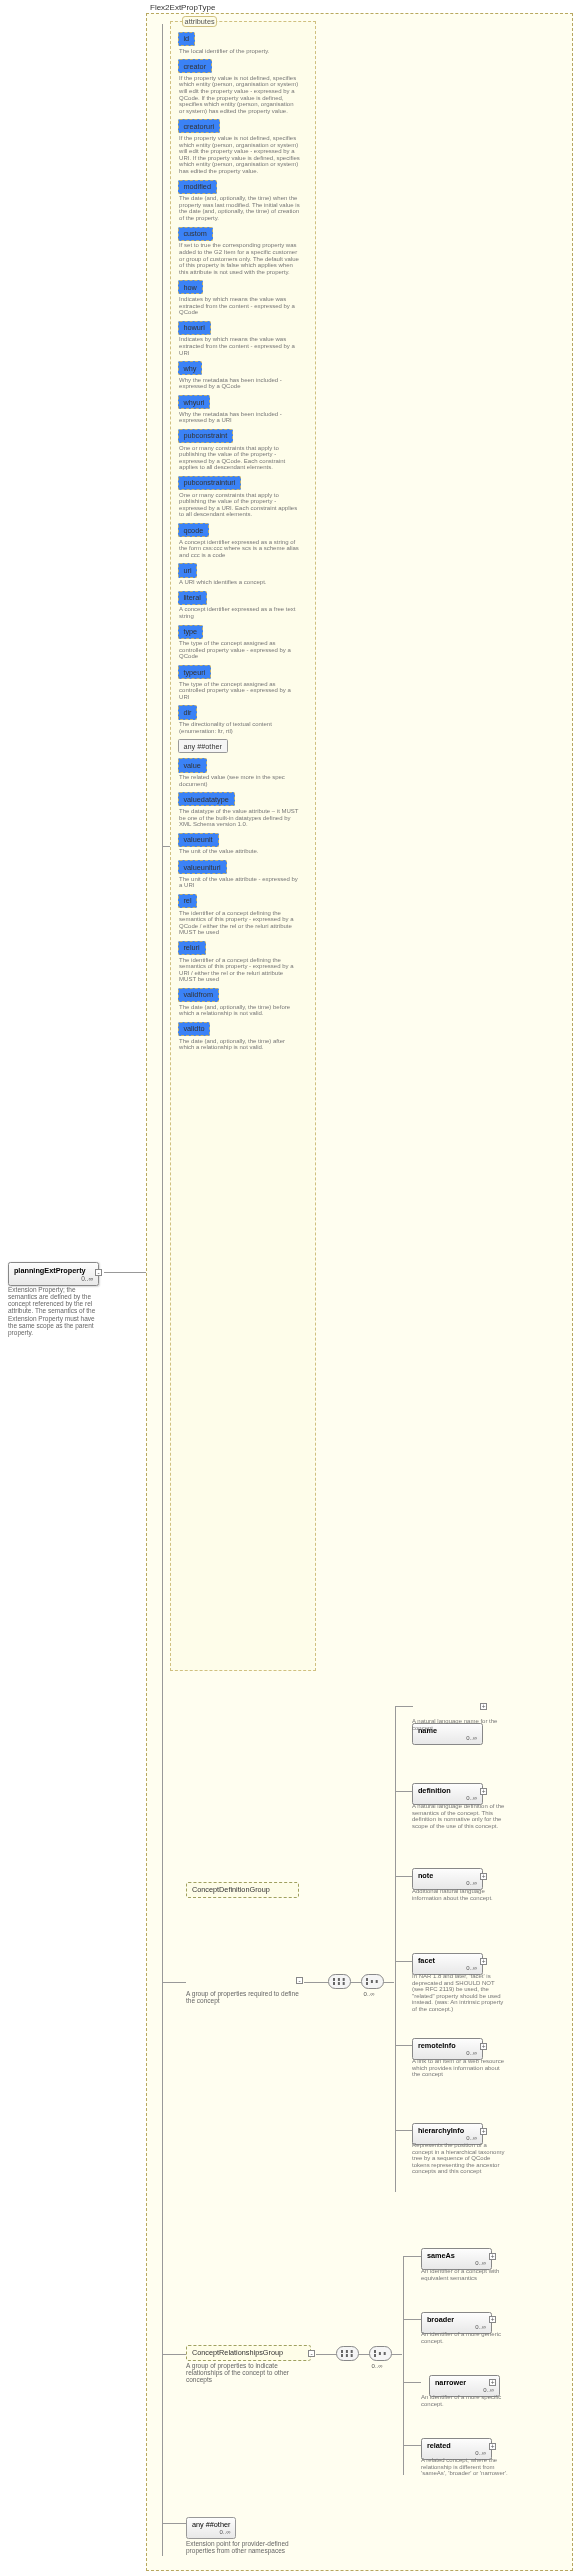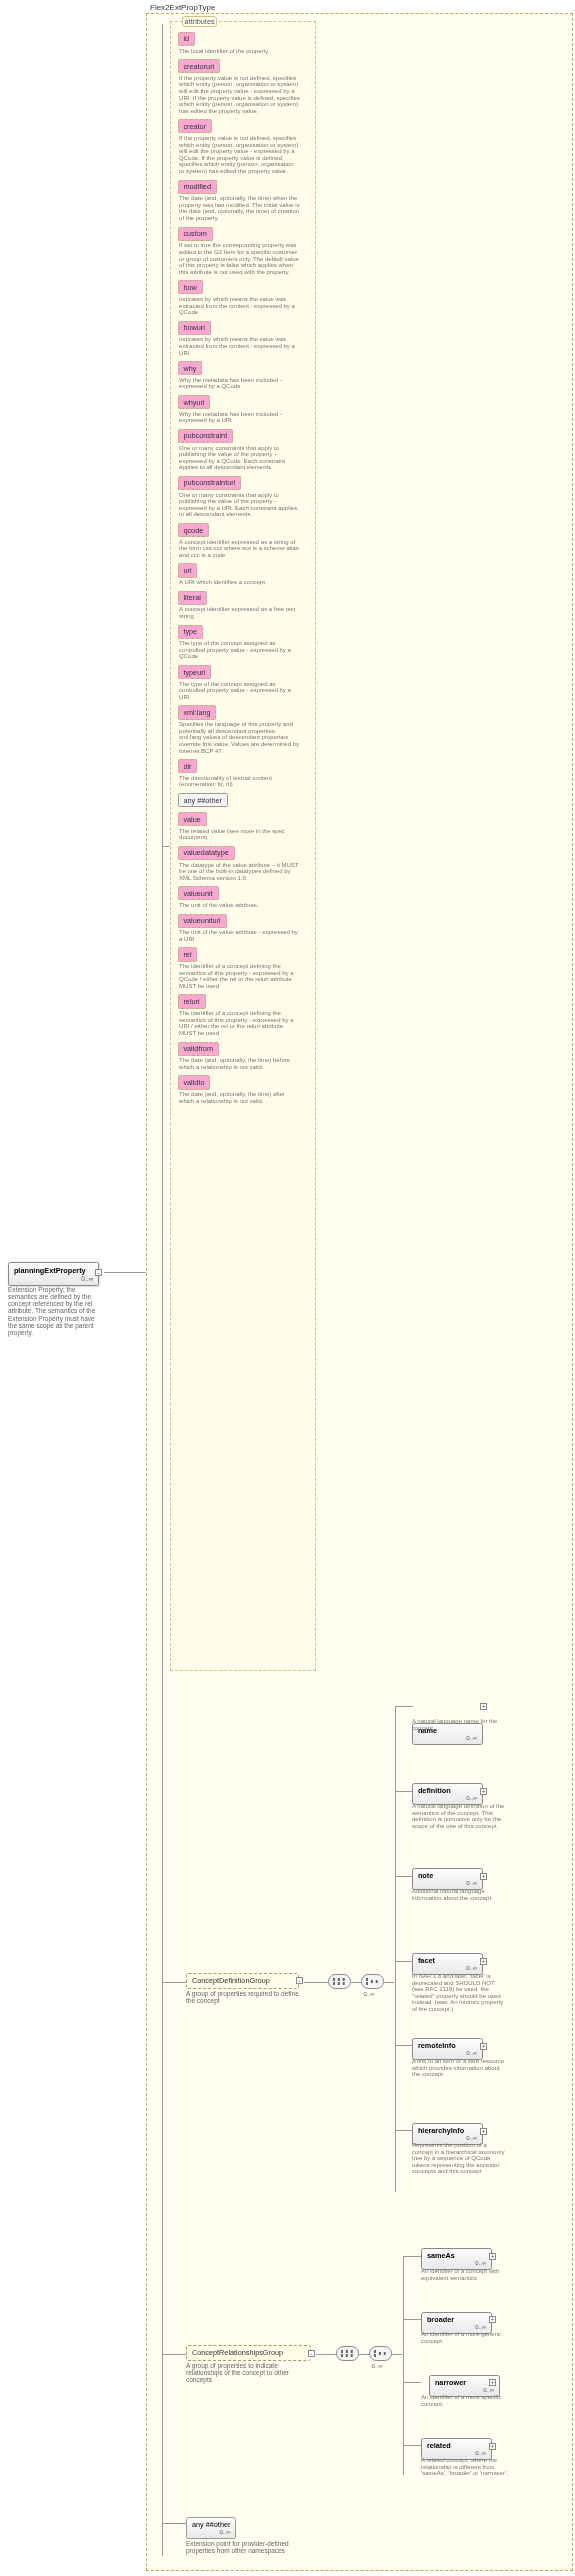--- a/index.html
+++ b/index.html
@@ -56,21 +56,21 @@
     color: #666;
     line-height: 1.1;
   }
   .attr-item {
     position: relative;
     margin: 4.9px 6.5px 0 6.5px;
   }
   .attr-name {
     display: inline-block;
     border: 0.8px dashed #c0b070;
-    background: #f9a8d4;
+    background: #3b82f6;
     padding: 1.6px 4.9px;
     font-size: 7.3px;
     color: #333;
     border-radius: 1.6px;
   }
   .attr-name.solid {
     border-style: solid;
     border-color: #999;
     background: #f5f5f5;
   }
@@ -178,52 +178,51 @@
   <div class="node-desc" style="left:8px;top:1286px;width:93px;">Extension Property; the semantics are defined by the concept referenced by the rel attribute. The semantics of the Extension Property must have the same scope as the parent property.</div>
 
   <div class="connector h" style="left:104px;top:1272px;width:42px;"></div>
 
   <div class="connector v" style="left:162px;top:24px;height:2532px;"></div>
 
   <div class="attr-section" style="left:170px;top:21px;width:146px;height:1650px;">
     <div class="section-label" style="left:11px;top:-5.7px;border-radius:3.2px;">attributes</div>
     <div id="attr-list" style="padding-top:4.9px;">
         <div class="attr-item"><span class="attr-name">id</span><div class="attr-desc">The local identifier of the property.</div></div>
+        <div class="attr-item"><span class="attr-name">creator</span><div class="attr-desc">If the property value is not defined, specifies which entity (person, organisation or system) will edit the property value - expressed by a QCode. If the property value is defined, specifies which entity (person, organisation or system) has edited the property value.</div></div>
         <div class="attr-item"><span class="attr-name">creatoruri</span><div class="attr-desc">If the property value is not defined, specifies which entity (person, organisation or system) will edit the property value - expressed by a URI. If the property value is defined, specifies which entity (person, organisation or system) has edited the property value.</div></div>
-        <div class="attr-item"><span class="attr-name">creator</span><div class="attr-desc">If the property value is not defined, specifies which entity (person, organisation or system) will edit the property value - expressed by a QCode. If the property value is defined, specifies which entity (person, organisation or system) has edited the property value.</div></div>
         <div class="attr-item"><span class="attr-name">modified</span><div class="attr-desc">The date (and, optionally, the time) when the property was last modified. The initial value is the date (and, optionally, the time) of creation of the property.</div></div>
         <div class="attr-item"><span class="attr-name">custom</span><div class="attr-desc">If set to true the corresponding property was added to the G2 Item for a specific customer or group of customers only. The default value of this property is false which applies when this attribute is not used with the property.</div></div>
         <div class="attr-item"><span class="attr-name">how</span><div class="attr-desc">Indicates by which means the value was extracted from the content - expressed by a QCode</div></div>
         <div class="attr-item"><span class="attr-name">howuri</span><div class="attr-desc">Indicates by which means the value was extracted from the content - expressed by a URI</div></div>
         <div class="attr-item"><span class="attr-name">why</span><div class="attr-desc">Why the metadata has been included - expressed by a QCode</div></div>
         <div class="attr-item"><span class="attr-name">whyuri</span><div class="attr-desc">Why the metadata has been included - expressed by a URI</div></div>
         <div class="attr-item"><span class="attr-name">pubconstraint</span><div class="attr-desc">One or many constraints that apply to publishing the value of the property - expressed by a QCode. Each constraint applies to all descendant elements.</div></div>
         <div class="attr-item"><span class="attr-name">pubconstrainturi</span><div class="attr-desc">One or many constraints that apply to publishing the value of the property - expressed by a URI. Each constraint applies to all descendant elements.</div></div>
         <div class="attr-item"><span class="attr-name">qcode</span><div class="attr-desc">A concept identifier expressed as a string of the form css:ccc where scs is a scheme alias and ccc is a code</div></div>
         <div class="attr-item"><span class="attr-name">uri</span><div class="attr-desc">A URI which identifies a concept.</div></div>
         <div class="attr-item"><span class="attr-name">literal</span><div class="attr-desc">A concept identifier expressed as a free text string</div></div>
         <div class="attr-item"><span class="attr-name">type</span><div class="attr-desc">The type of the concept assigned as controlled property value - expressed by a QCode</div></div>
         <div class="attr-item"><span class="attr-name">typeuri</span><div class="attr-desc">The type of the concept assigned as controlled property value - expressed by a URI</div></div>
-        <div class="attr-item"><span class="attr-name">xml:lang</span><div class="attr-desc">Specifies the language of this property and potentially all descendant properties. xml:lang values of descendant properties override this value. Values are determined by Internet BCP 47.</div></div>
         <div class="attr-item"><span class="attr-name">dir</span><div class="attr-desc">The directionality of textual content (enumeration: ltr, rtl)</div></div>
         <div class="attr-item"><span class="attr-name solid">any ##other</span></div>
         <div class="attr-item"><span class="attr-name">value</span><div class="attr-desc">The related value (see more in the spec document)</div></div>
         <div class="attr-item"><span class="attr-name">valuedatatype</span><div class="attr-desc">The datatype of the value attribute – it MUST be one of the built-in datatypes defined by XML Schema version 1.0.</div></div>
         <div class="attr-item"><span class="attr-name">valueunit</span><div class="attr-desc">The unit of the value attribute.</div></div>
         <div class="attr-item"><span class="attr-name">valueunituri</span><div class="attr-desc">The unit of the value attribute - expressed by a URI</div></div>
         <div class="attr-item"><span class="attr-name">rel</span><div class="attr-desc">The identifier of a concept defining the semantics of this property - expressed by a QCode / either the rel or the reluri attribute MUST be used</div></div>
         <div class="attr-item"><span class="attr-name">reluri</span><div class="attr-desc">The identifier of a concept defining the semantics of this property - expressed by a URI / either the rel or the reluri attribute MUST be used</div></div>
         <div class="attr-item"><span class="attr-name">validfrom</span><div class="attr-desc">The date (and, optionally, the time) before which a relationship is not valid.</div></div>
         <div class="attr-item"><span class="attr-name">validto</span><div class="attr-desc">The date (and, optionally, the time) after which a relationship is not valid.</div></div>
       </div>
   </div>
   <div class="connector h" style="left:162px;top:846px;width:8px;"></div>
 
   <div class="connector h" style="left:162px;top:1982px;width:24px;"></div>
-  <div class="group-node" style="left:186px;top:1973px;width:113px;">
+  <div class="group-node" style="left:186px;top:1882px;width:113px;">
     <div class="gname">ConceptDefinitionGroup</div>
   </div>
   <div class="expand-btn" style="left:296px;top:1977px;">-</div>
   <div class="node-desc" style="left:186px;top:1990px;width:113px;">A group of properties required to define the concept</div>
   <div class="connector h" style="left:304px;top:1982px;width:24px;"></div>
   <div class="compositor" style="left:328px;top:1974px;"></div>
   <div class="connector h" style="left:351px;top:1982px;width:9.7px;"></div>
   <div class="compositor choice" style="left:361px;top:1974px;">
     <span class="ccard-label">0..∞</span>
   </div>

